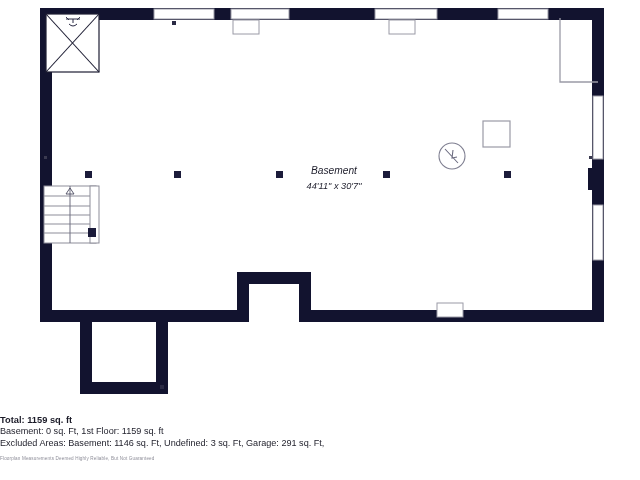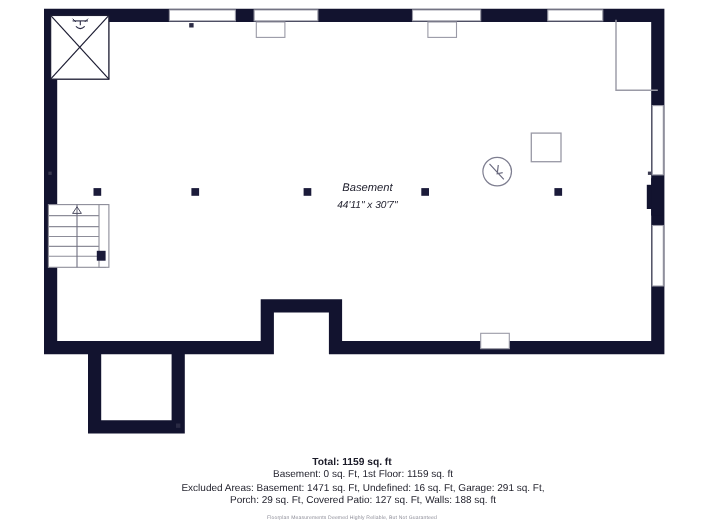--- a/index.html
+++ b/index.html
@@ -31,33 +31,31 @@
   #plan-drawing svg {
     display: block;
     width: 640px;
     height: 410px;
   }
   #summary-block {
     position: absolute;
     left: 0;
     top: 414px;
     width: 640px;
-    text-align: center;
   }
   #summary-block .total-line {
     font-size: 9.3px;
     font-weight: bold;
     line-height: 12px;
     color: #1b1b28;
   }
   #summary-block .detail-line {
     font-size: 9.1px;
     line-height: 11.6px;
     color: #24242f;
-    padding-left: 20px;
   }
   #summary-block .disclaimer-line {
     margin-top: 6px;
     font-size: 4.6px;
     line-height: 7px;
     color: #8e8e99;
     letter-spacing: 0.15px;
   }
   .room-label-name {
     font-size: 10.2px;
@@ -200,18 +198,17 @@
 
       <text x="334" y="174" text-anchor="middle" class="room-label-name">Basement</text>
       <text x="334" y="189" text-anchor="middle" class="room-label-dims">44'11" x 30'7"</text>
 
     </svg>
   </div>
 
   <div id="summary-block">
     <div class="total-line">Total: 1159 sq. ft</div>
     <div class="detail-line">Basement: 0 sq. Ft, 1st Floor: 1159 sq. ft</div>
-    <div class="detail-line">Excluded Areas: Basement: 1471 sq. Ft, Undefined: 16 sq. Ft, Garage: 291 sq. Ft,</div>
-    <div class="detail-line">Porch: 29 sq. Ft, Covered Patio: 127 sq. Ft, Walls: 188 sq. ft</div>
+    <div class="detail-line">Excluded Areas: Basement: 1146 sq. Ft, Undefined: 3 sq. Ft, Garage: 291 sq. Ft,</div>
     <div class="disclaimer-line">Floorplan Measurements Deemed Highly Reliable, But Not Guaranteed</div>
   </div>
 
 </div>
 
 </body></html>

